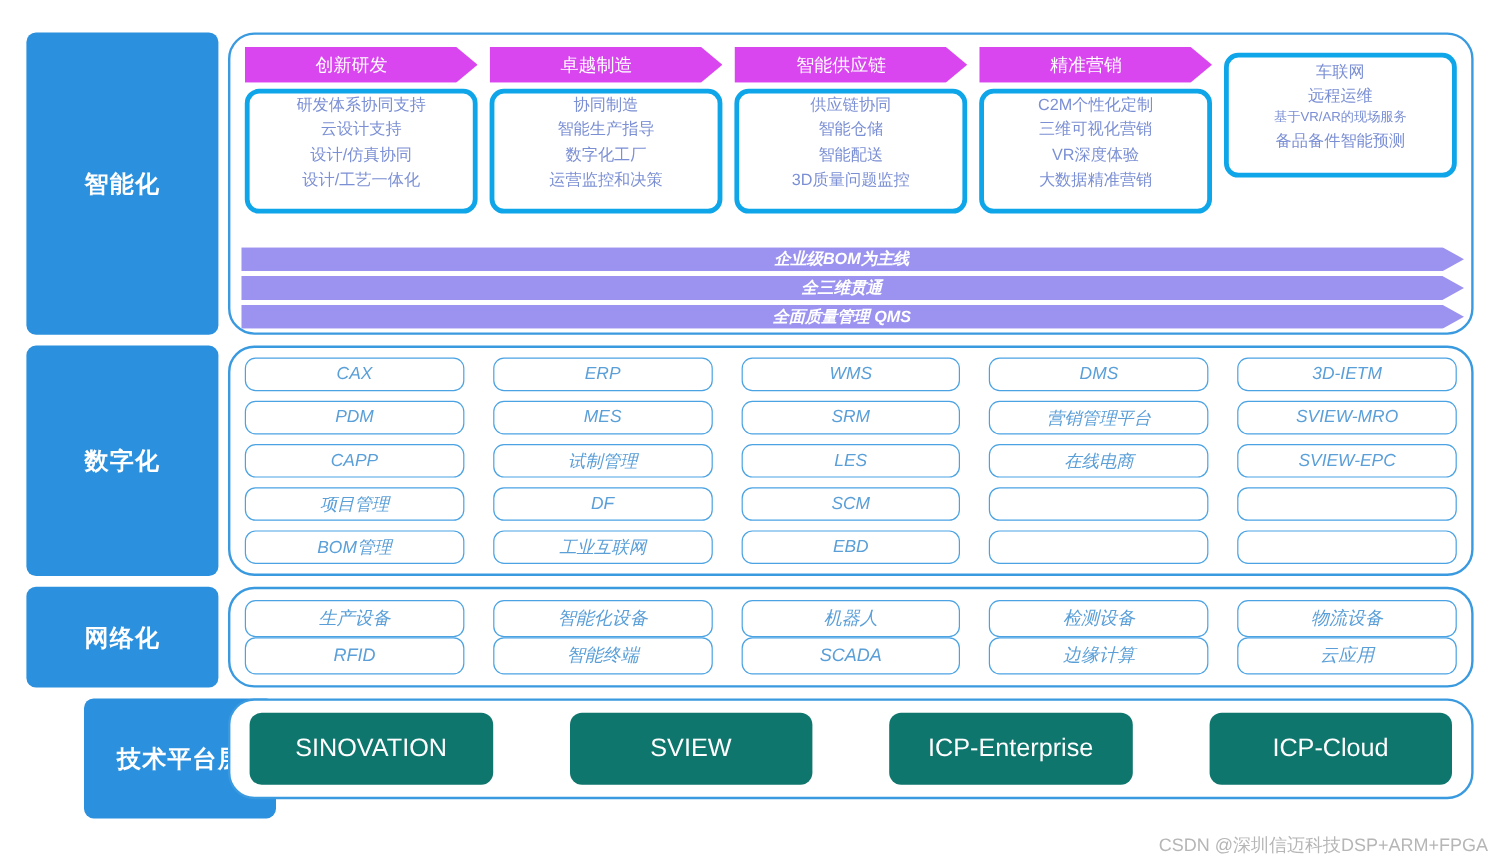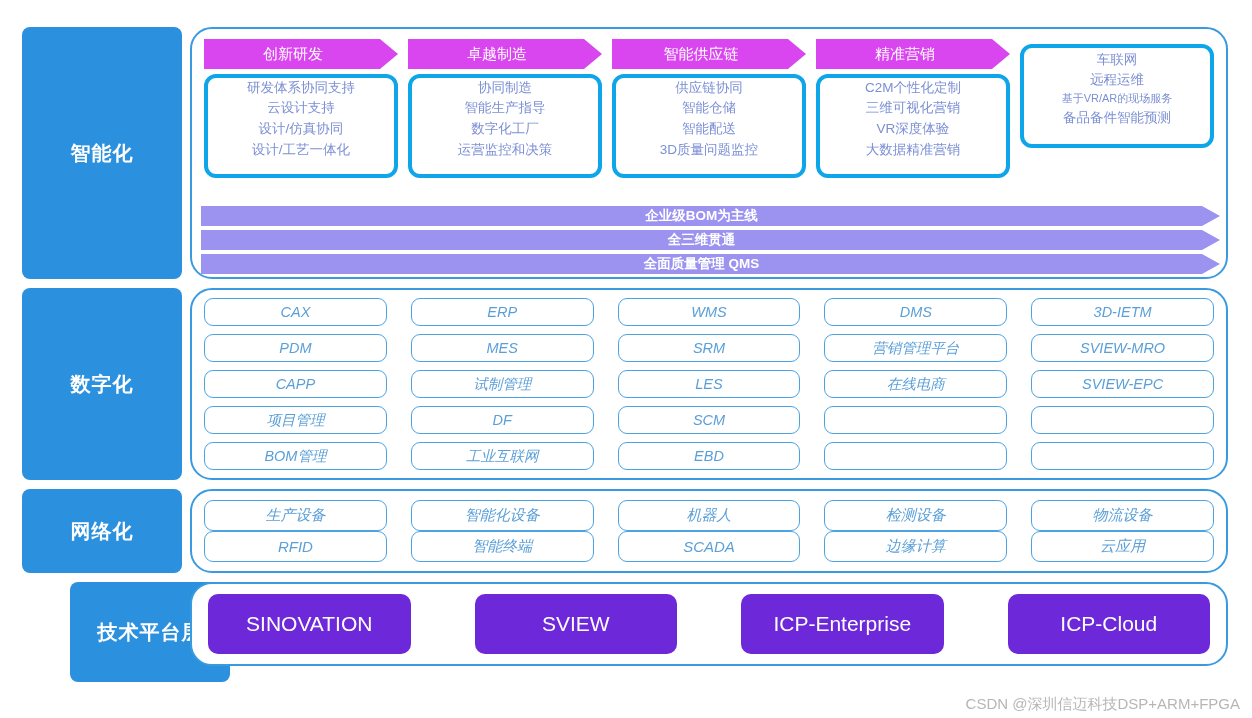--- a/index.html
+++ b/index.html
@@ -99,20 +99,21 @@
     text-align: center;
   }
   .pillar-item.small { font-size: 11px; }
 
   
   .banners {
     position: absolute;
     left: 9px;
     right: 6px;
     top: 177px;
+    font-style: italic;
   }
   .banner {
     position: relative;
     height: 20px;
     margin-bottom: 4px;
     background: #9b93ef;
     color: #ffffff;
     font-size: 13.5px;
     font-weight: bold;
     display: flex;
@@ -165,21 +166,21 @@
     top: 10px;
     left: 16px;
     right: 16px;
     bottom: 10px;
     display: flex;
     gap: 64px;
   }
   .chip {
     flex: 1 1 0;
     min-width: 0;
-    background: #6d28d9;
+    background: #0f766e;
     border-radius: 10px;
     color: #ffffff;
     font-size: 21px;
     display: flex;
     align-items: center;
     justify-content: center;
     white-space: nowrap;
   }
 
   

